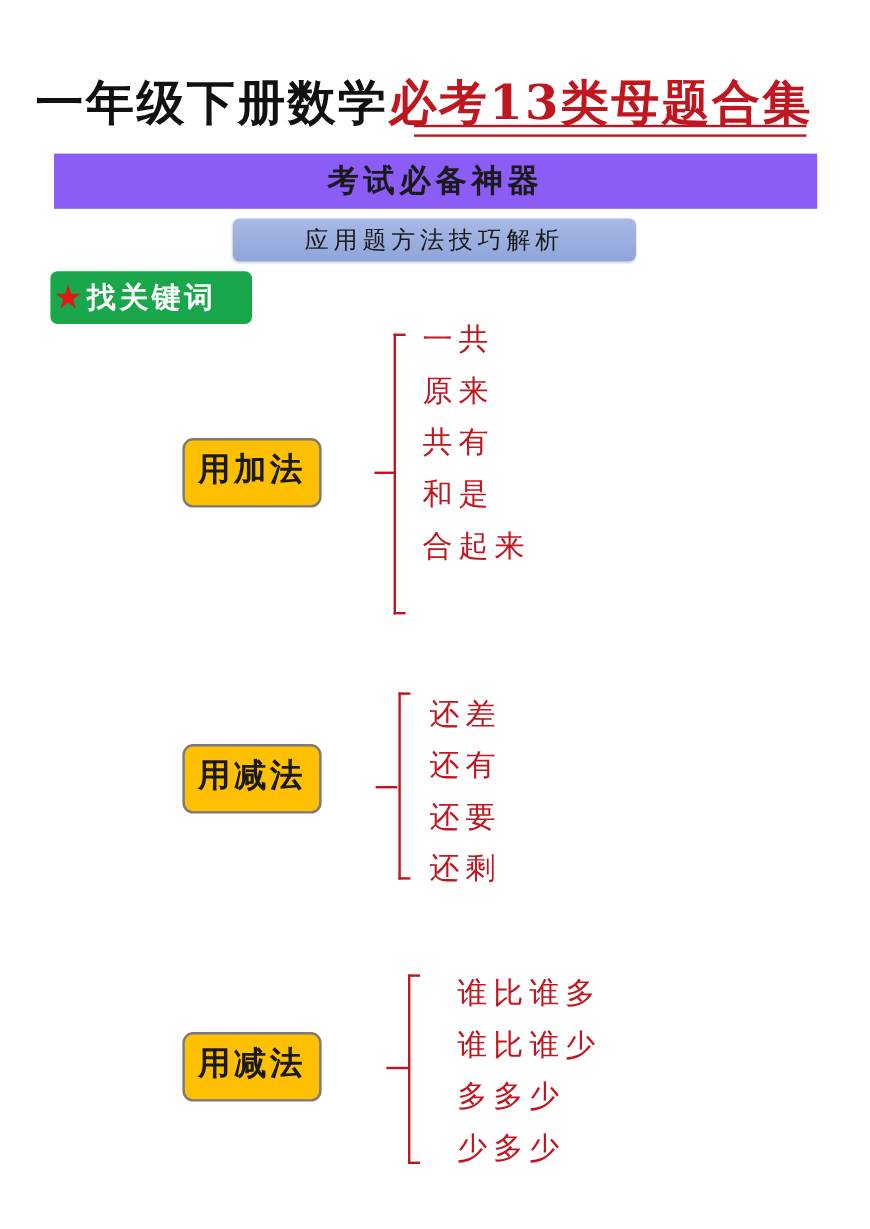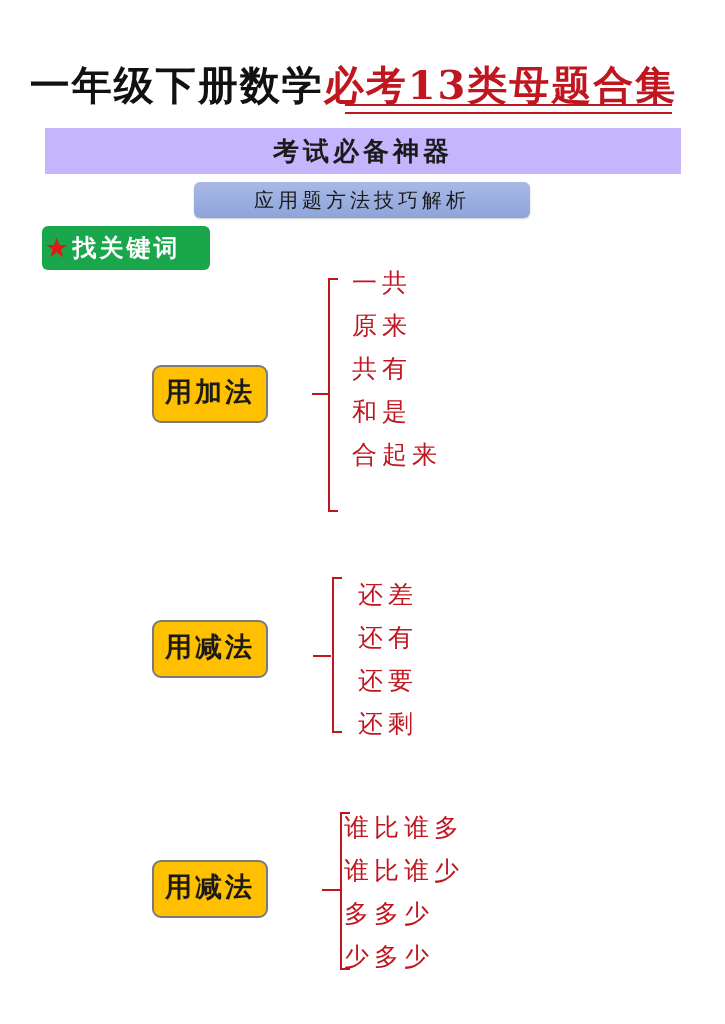--- a/index.html
+++ b/index.html
@@ -5,21 +5,21 @@
   html, body { margin:0; padding:0; background:#ffffff; }
   body { width:725px; height:1024px; position:relative; overflow:hidden;
          font-family: "DejaVu Serif", "Liberation Serif", serif; }
   .title { position:absolute; top:58px; left:0; width:707px; text-align:center;
            font-size:40px; font-weight:bold; letter-spacing:2px; white-space:nowrap; }
   .title .black { color:#111111; }
   .title .red { color:#c0161f; }
   .title-underline { position:absolute; left:345px; top:104px; width:327px; height:6px;
            border-top:2px solid #c0161f; border-bottom:2px solid #c0161f; }
   .banner { position:absolute; left:45px; top:128px; width:636px; height:46px;
-            background:#c4b5fd; text-align:center; line-height:46px;
+            background:#8b5cf6; text-align:center; line-height:46px;
             font-size:26px; font-weight:bold; color:#1a1a1a; letter-spacing:4px; }
   .subbanner { position:absolute; left:194px; top:182px; width:336px; height:36px;
             background:linear-gradient(#a9b9e6,#8ea4d9); border-radius:6px;
             text-align:center; line-height:36px; font-size:20px; color:#1a1a1a; letter-spacing:4px;
             box-shadow:0 1px 2px rgba(0,0,0,0.2); }
   .keyword-badge { position:absolute; left:42px; top:226px; width:168px; height:44px;
             background:#1aa64b; border-radius:6px; color:#ffffff;
             font-size:24px; line-height:44px; font-weight:bold; letter-spacing:3px; padding-left:4px; box-sizing:border-box; }
   .keyword-badge .star { color:#e01818; font-size:24px; margin-right:2px; }
   .method { position:absolute; width:116px; height:58px; background:#fec000;
@@ -62,18 +62,18 @@
 <div class="words" style="left:358px; top:573px;">
   <div>还差</div>
   <div>还有</div>
   <div>还要</div>
   <div>还剩</div>
 </div>
 
 <div class="method" style="left:152px; top:860px;">用减法</div>
 <div class="brace-stem" style="left:322px; top:889px;"></div>
 <div class="brace" style="left:340px; top:812px; height:158px;"></div>
-<div class="words" style="left:344px; top:806px;">
+<div class="words" style="left:381px; top:806px;">
   <div>谁比谁多</div>
   <div>谁比谁少</div>
   <div>多多少</div>
   <div>少多少</div>
 </div>
 
 </body></html>

